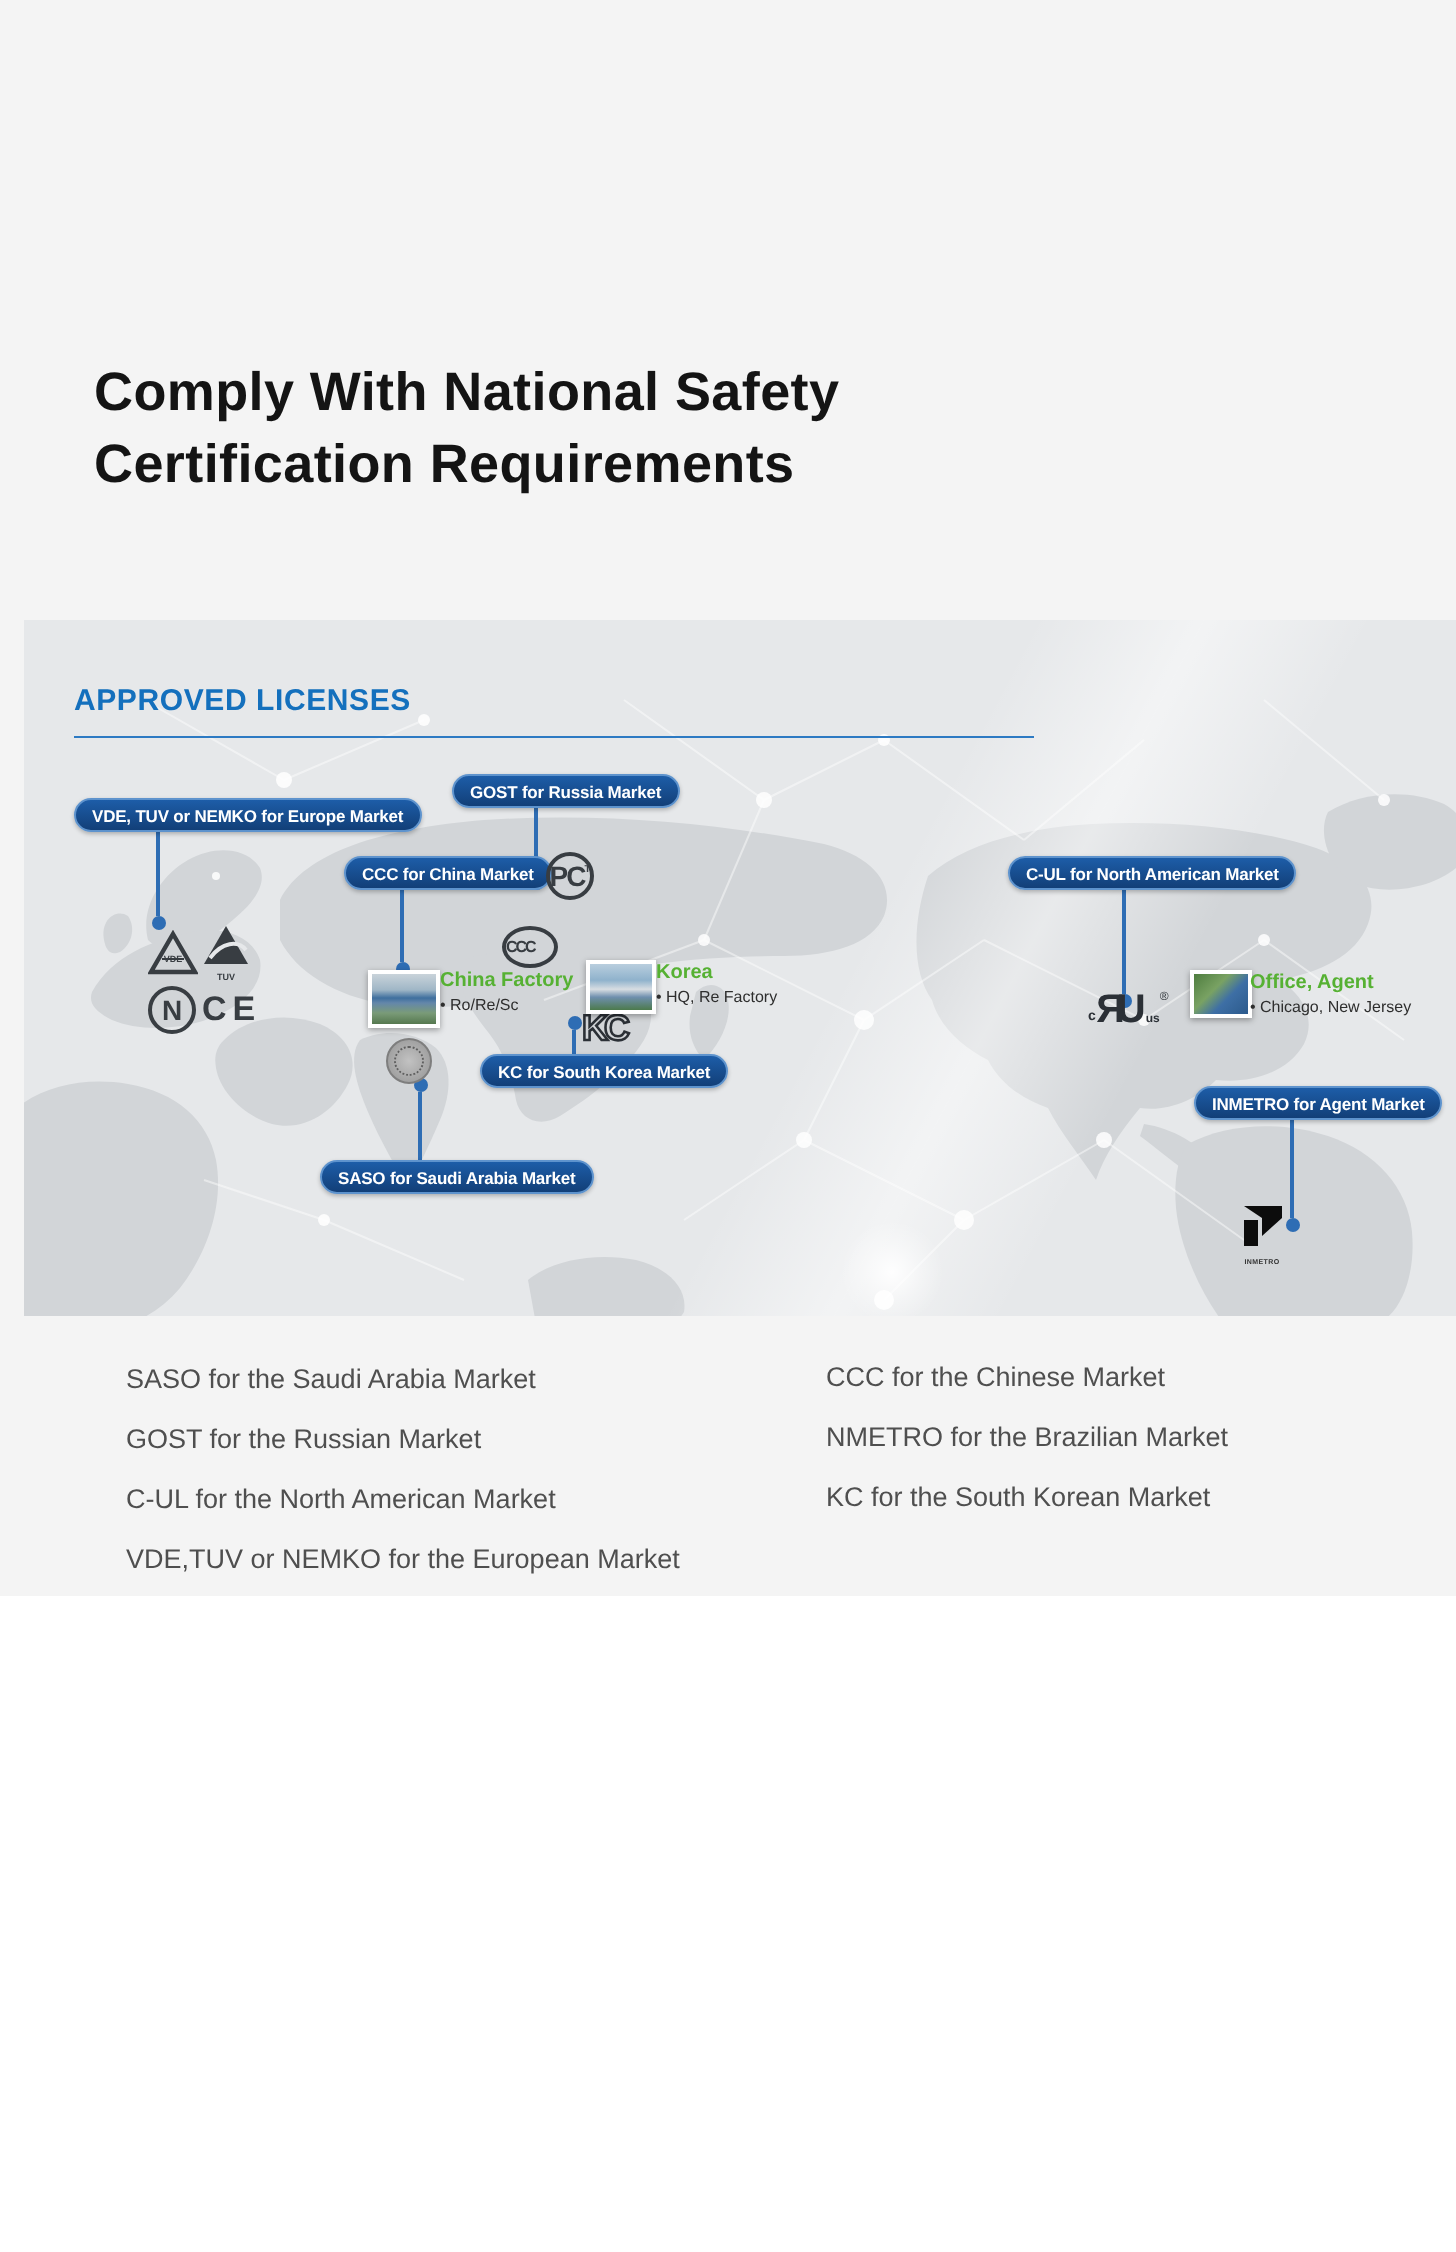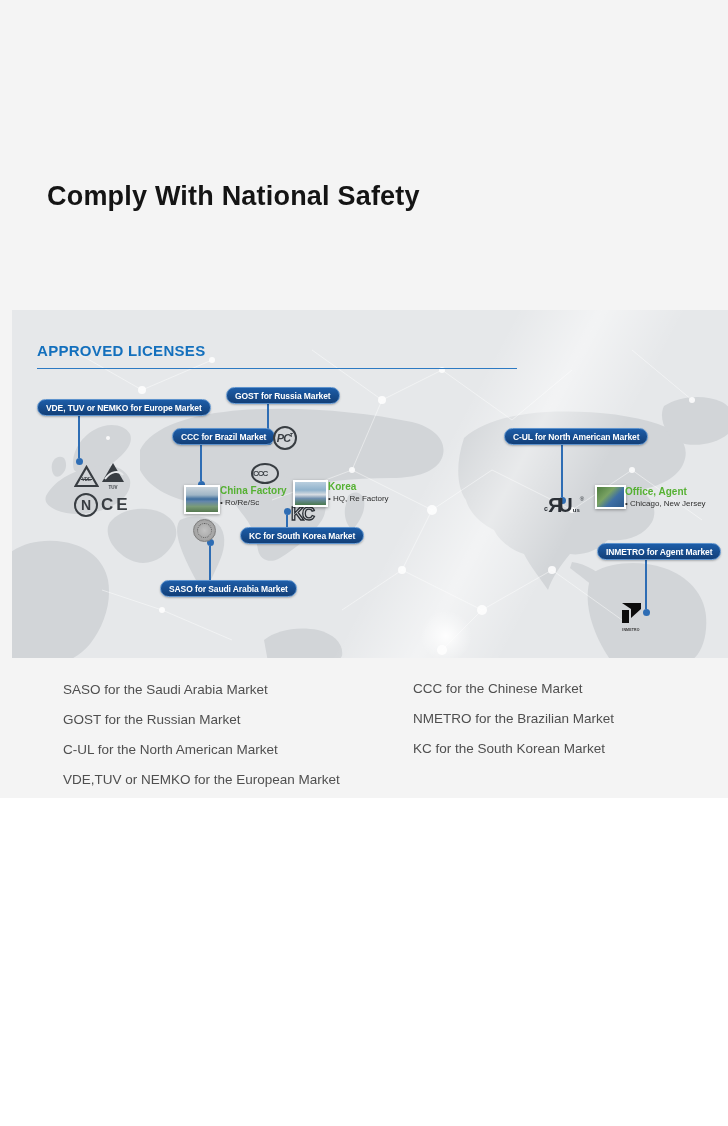--- a/index.html
+++ b/index.html
@@ -34,21 +34,21 @@
   .mark{position:absolute;color:#383d42;}
   .vde-wrap{width:25px;text-align:center;}
   .vde-txt{position:absolute;left:0;width:25px;top:12px;font-size:4.5px;font-weight:700;text-align:center;}
   .tuv-wrap{width:24px;text-align:center;}
   .tuv-txt{display:block;font-size:4.5px;font-weight:700;margin-top:-2px;}
   .ncircle{width:20px;height:20px;border:2px solid #383d42;border-radius:50%;
            display:flex;align-items:center;justify-content:center;font-size:14px;font-weight:700;}
   .ce{font-size:17px;font-weight:600;letter-spacing:3px;}
   .pct{width:20px;height:20px;border:2px solid #383d42;border-radius:50%;
        display:flex;align-items:center;justify-content:center;font-weight:700;}
-  .pct-main{font-size:11px;letter-spacing:-1px;font-style:italic;}
+  .pct-main{font-size:14px;letter-spacing:-1px;}
   .pct-sup{font-size:5px;margin-top:-6px;}
   .ccc{width:24px;height:17px;border:2px solid #383d42;border-radius:50%;
        display:flex;align-items:center;justify-content:flex-start;font-size:8px;font-weight:700;letter-spacing:-1px;}
   .kc{font-size:18px;font-weight:800;letter-spacing:-2px;color:transparent;
       -webkit-text-stroke:1.3px #2b3036;}
   .saso{width:21px;height:21px;border-radius:50%;border:1px solid #7e7e7e;
         background:radial-gradient(circle,#c2c2c2 0%,#949494 100%);
         display:flex;align-items:center;justify-content:center;}
   .saso-inner{width:13px;height:13px;border:1px dotted #5f5f5f;border-radius:50%;}
   .ur{display:flex;align-items:flex-end;color:#2b3036;}
@@ -81,20 +81,21 @@
   .plane{position:absolute;left:12px;top:84px;}
 </style>
 </head>
 <body>
 
 <div class="page">
 
   <section class="hero">
     <h1>
       <span>Comply With National Safety</span><br>
+      <span>Certification Requirements</span>
     </h1>
   </section>
 
   <section class="map-section">
 
     <svg class="map-svg" width="728" height="348" viewBox="0 0 728 348">
       <g fill="#d2d5d8">
         <path d="M62,160 C58,144 68,128 82,120 C96,112 112,114 118,124 C122,134 112,144 102,152 C90,162 72,170 62,160 Z"></path>
         <path d="M128,140 C140,116 180,104 230,100 C290,96 350,102 400,112 C424,118 436,132 430,148 C424,162 404,168 380,168 C340,168 300,172 270,182 C240,192 210,196 180,192 C156,188 136,176 128,160 Z"></path>
         <path d="M34,186 C44,168 64,160 84,156 C100,153 114,158 118,170 C120,182 110,192 96,198 C80,205 58,206 44,200 C36,196 32,192 34,186 Z"></path>
@@ -172,21 +173,21 @@
     <div class="cdot" style="left:547px;top:187px"></div>
     <div class="cdot" style="left:272px;top:198px"></div>
     <div class="cline" style="left:274px;top:205px;height:13px"></div>
     <div class="cdot" style="left:195px;top:229px"></div>
     <div class="cline" style="left:197px;top:236px;height:34px"></div>
     <div class="cline" style="left:633px;top:248px;height:51px"></div>
     <div class="cdot" style="left:631px;top:299px"></div>
 
     <div class="pill" style="left:25px;top:89px">VDE, TUV or NEMKO for Europe Market</div>
     <div class="pill" style="left:214px;top:77px">GOST for Russia Market</div>
-    <div class="pill" style="left:160px;top:118px">CCC for Brazil Market</div>
+    <div class="pill" style="left:160px;top:118px">CCC for China Market</div>
     <div class="pill" style="left:492px;top:118px">C-UL for North American Market</div>
     <div class="pill" style="left:228px;top:217px">KC for South Korea Market</div>
     <div class="pill" style="left:148px;top:270px">SASO for Saudi Arabia Market</div>
     <div class="pill" style="left:585px;top:233px">INMETRO for Agent Market</div>
 
     <div class="mark vde-wrap" style="left:62px;top:155px">
       <svg width="25" height="23" viewBox="0 0 25 23">
         <path d="M12.5 2 L23.5 21 H1.5 Z" fill="none" stroke="#383d42" stroke-width="2.2"></path>
         <path d="M7 14.5 H18" stroke="#383d42" stroke-width="1"></path>
       </svg>

